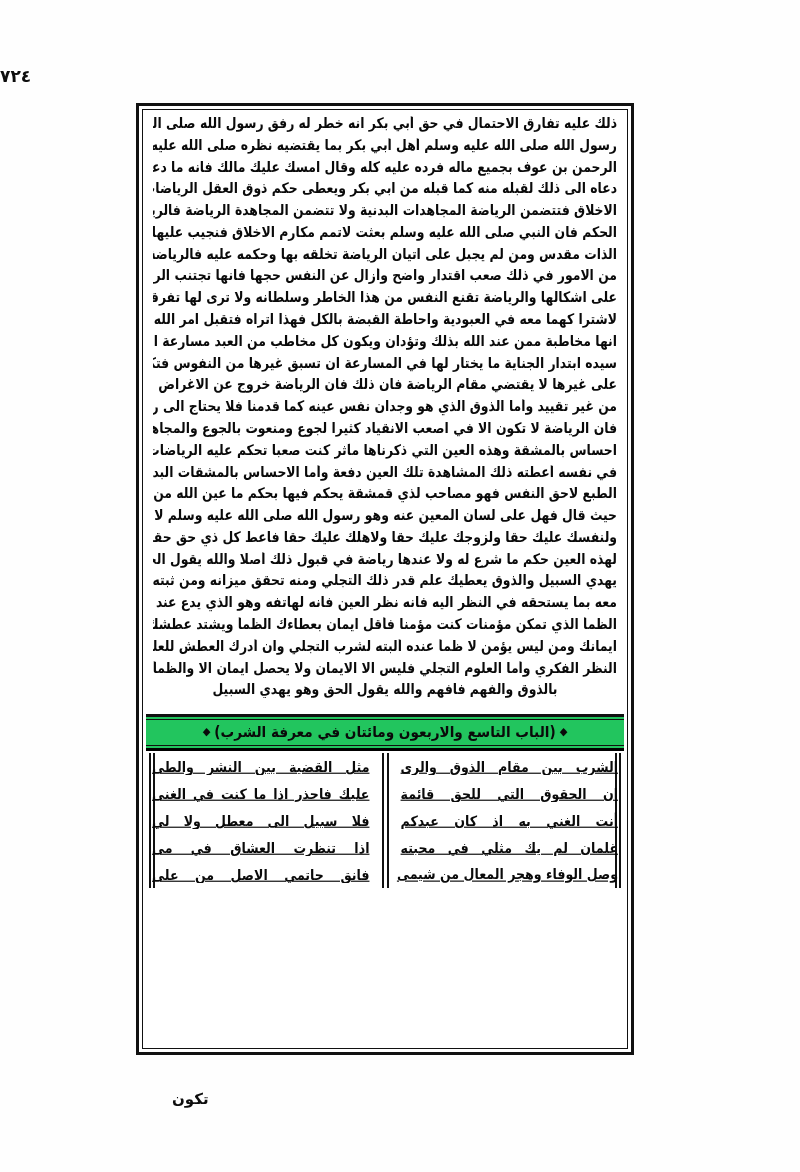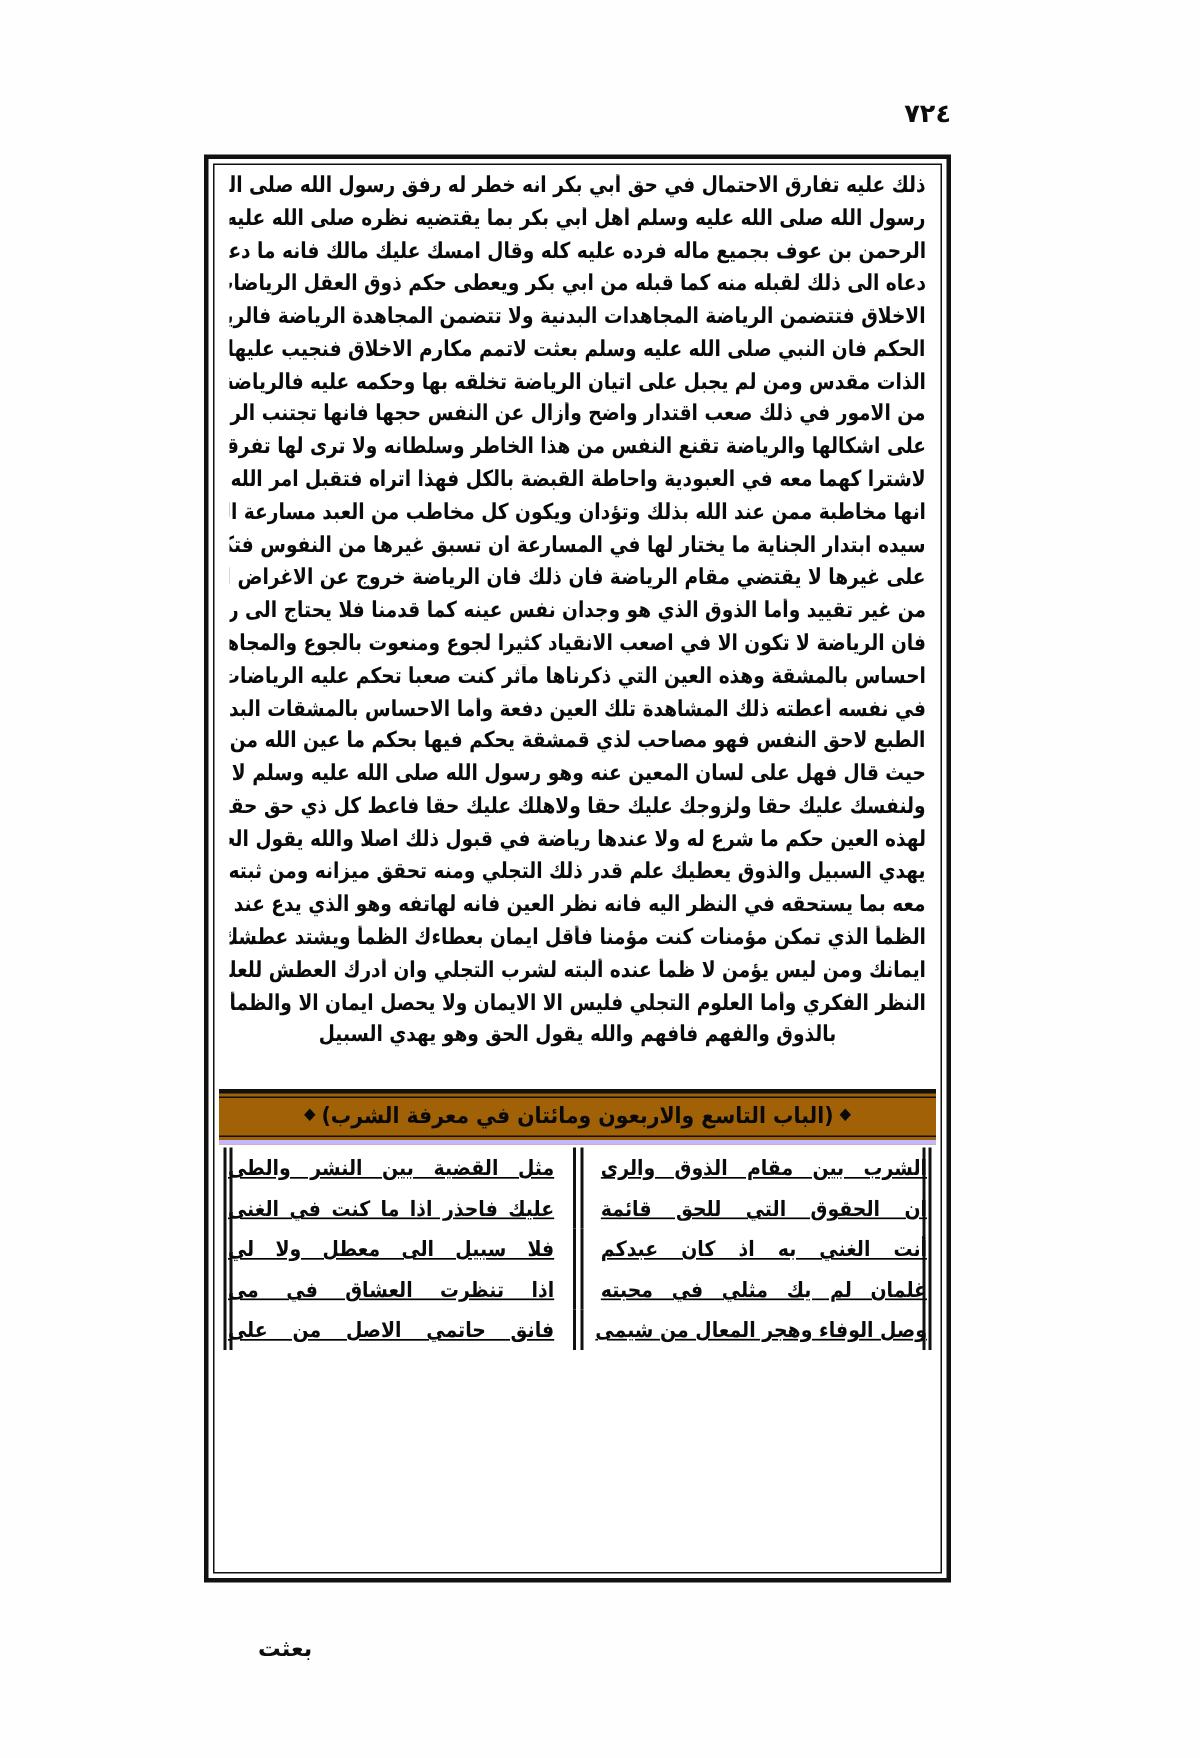--- a/index.html
+++ b/index.html
@@ -7,21 +7,21 @@
     width:800px;height:1172px;
     background:#ffffff;
     font-family:"DejaVu Sans","Liberation Sans",sans-serif;
     overflow:hidden;position:relative;
   }
   .page{position:absolute;inset:0;background:#fefefe;}
 
   
   .folio{
     position:absolute;top:66px;left:0;width:634px;
-    text-align:right;font-size:17px;color:#0d0d0d;
+    font-size:17px;color:#0d0d0d;
     font-family:"DejaVu Sans",sans-serif;font-weight:700;
     letter-spacing:1px;
   }
 
   
   .frame{
     position:absolute;left:136px;top:103px;
     width:498px;height:952px;
     border:3px solid #111;
     background:#fff;
@@ -56,25 +56,25 @@
     transform:scaleY(1.18);
     transform-origin:center right;
     margin-bottom:0.6px;
   }
   .pline.last{
     text-align:center;text-align-last:center;
   }
 
   
   .headband{
-    margin-top:20px;
+    margin-top:8px;
     border-top:3px solid #111;
-    border-bottom:3px solid #c4b5fd;
+    border-bottom:3px solid #000000;
     position:relative;
-    background:#a16207;
+    background:#22c55e;
   }
   .headband::before{
     content:"";position:absolute;left:0;right:0;top:2px;
     border-top:1px solid #111;
   }
   .headband::after{
     content:"";position:absolute;left:0;right:0;bottom:2px;
     border-bottom:1px solid #111;
   }
   .headline{
@@ -252,15 +252,15 @@
                   <div class="vcell">فانق حاتمي الاصل من على</div>
                 </td>
           </tr>
         </tbody>
           </table>
       </div>
 
     </div>
   </div>
 
-  <div class="catchword">بعثت</div>
+  <div class="catchword">تكون</div>
 
 </div>
 
 </body></html>

